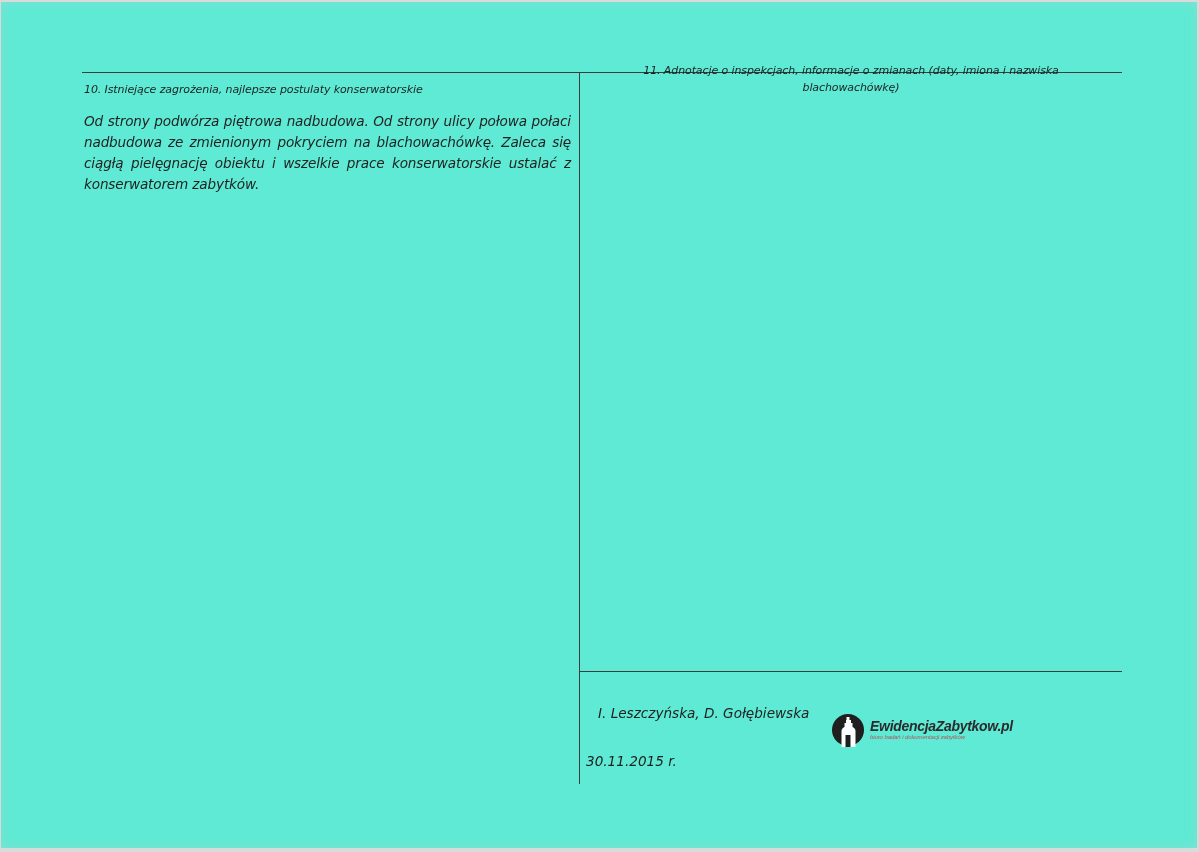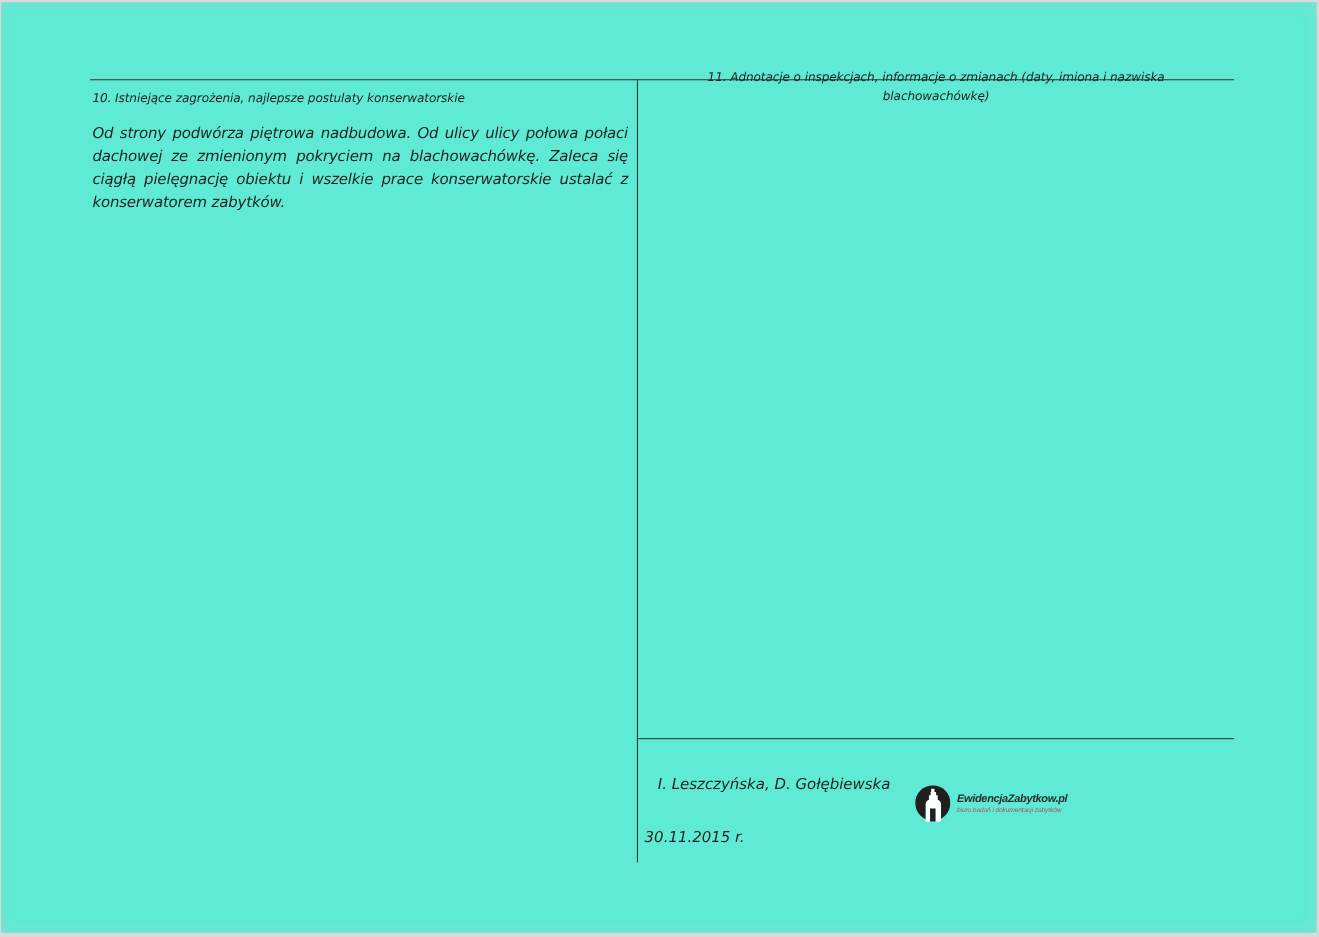--- a/index.html
+++ b/index.html
@@ -71,21 +71,21 @@
       height: 34px;
       margin-right: 6px;
     }
     .logo-text {
       display: flex;
       flex-direction: column;
     }
     .logo-name {
       font-family: "Liberation Sans", sans-serif;
       font-weight: bold;
-      font-size: 10px;
+      font-size: 14px;
       color: #2b2b2b;
       letter-spacing: -0.3px;
       line-height: 13px;
     }
     .logo-tagline {
       font-family: "Liberation Sans", sans-serif;
       font-size: 6px;
       color: #b0555a;
       line-height: 8px;
       letter-spacing: -0.1px;
@@ -97,21 +97,21 @@
 <div class="page">
 
   <div class="hline" style="left:81px; top:70px; width:1040px;"></div>
 
   <div class="vline" style="left:578px; top:70px; height:712px;"></div>
 
   <div class="hline" style="left:578px; top:669px; width:543px;"></div>
 
   <div class="section-label" style="left:83px; top:79px; width:490px;">10. Istniejące zagrożenia, najlepsze postulaty konserwatorskie</div>
 
-  <div class="body-text" style="left:83px; top:109px; width:487px;">Od strony podwórza piętrowa nadbudowa. Od ulicy ulicy połowa połaci dachowej ze zmienionym pokryciem na blachowachówkę. Zaleca się ciągłą pielęgnację obiektu i wszelkie prace konserwatorskie ustalać z konserwatorem zabytków.</div>
+  <div class="body-text" style="left:83px; top:109px; width:487px;">Od strony podwórza piętrowa nadbudowa. Od strony ulicy połowa połaci nadbudowa ze zmienionym pokryciem na blachowachówkę. Zaleca się ciągłą pielęgnację obiektu i wszelkie prace konserwatorskie ustalać z konserwatorem zabytków.</div>
 
   <div class="section-label" style="left:585px; top:60px; width:530px;text-align:center;">
     <div>11. Adnotacje o inspekcjach, informacje o zmianach (daty, imiona i nazwiska</div>
     <div>blachowachówkę)</div>
   </div>
 
   <div style="position:absolute; left:585px; top:112px; width:530px; height:550px;"></div>
 
 
   <div class="sig-text" style="left:585px; top:699px;margin-left:12px;">I. Leszczyńska, D. Gołębiewska</div>

